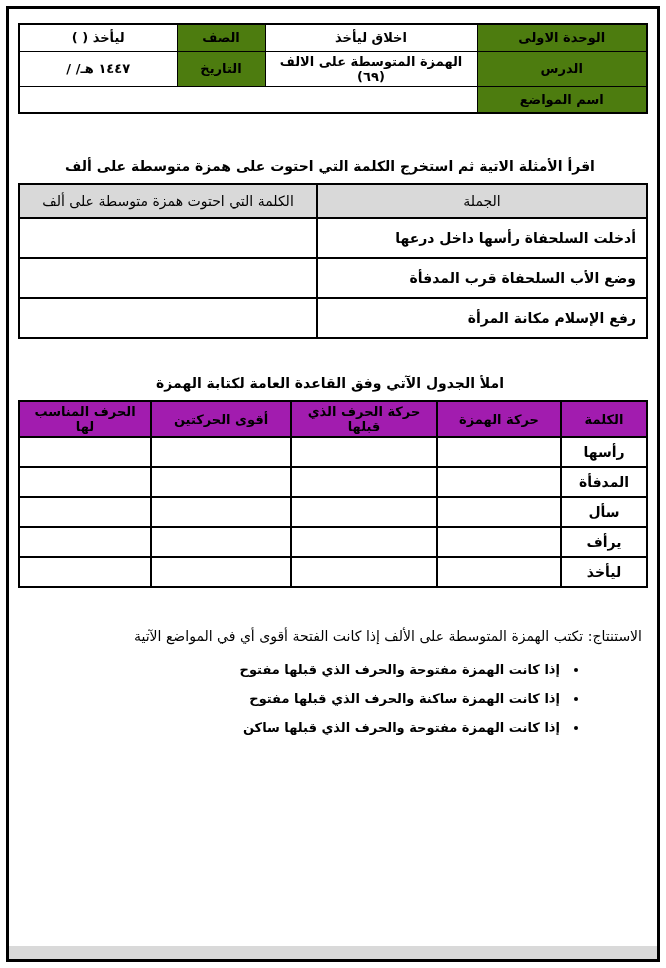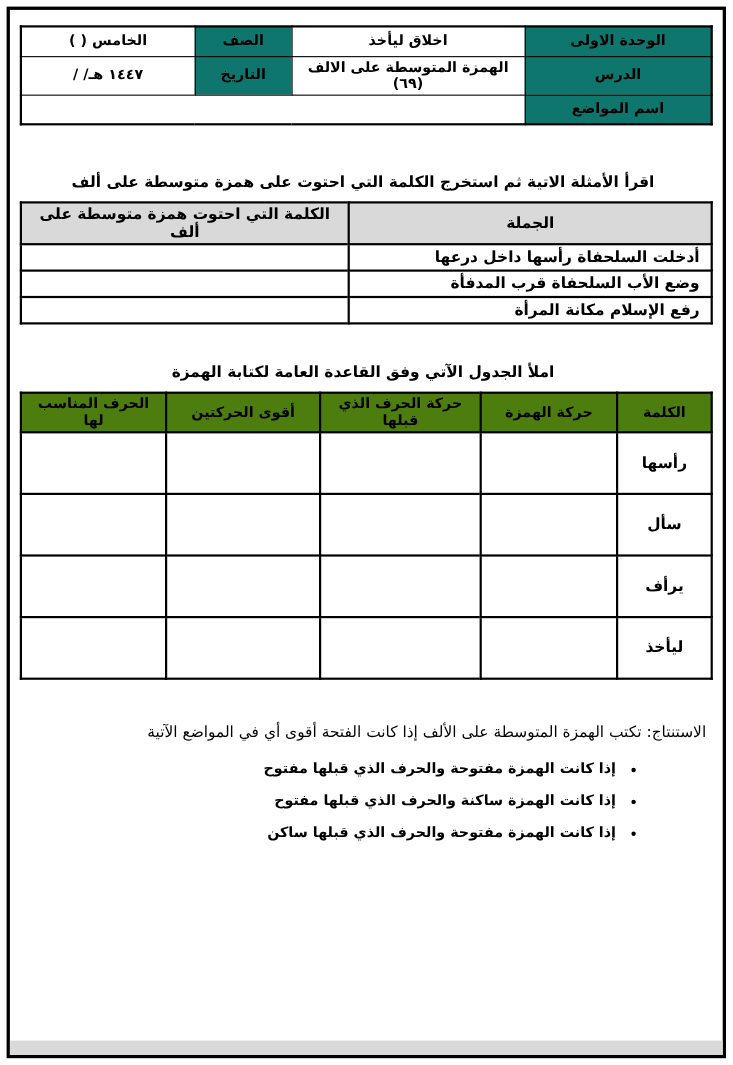--- a/index.html
+++ b/index.html
@@ -24,21 +24,21 @@
   .header-table { border: 2px solid #000; }
   .header-table td {
     border: 1px solid #000;
     height: 27px;
     text-align: center;
     vertical-align: middle;
     font-weight: bold;
     font-size: 13px;
     padding: 2px 4px;
   }
-  .g { background: #0f766e; margin-top: 12px; }
+  .g { background: #4d7c0f; margin-top: 12px; }
   .ltr { direction: ltr; }
 
   .instruction {
     font-weight: bold;
     font-size: 14px;
     text-align: center;
     margin: 0 6px 9px 0;
   }
   .instr1 { margin-top: 44px; }
   .instr2 { margin-top: 36px; }
@@ -48,39 +48,39 @@
   .extract-table th, .extract-table td,
   .fill-table th, .fill-table td {
     border: 2px solid #000;
     vertical-align: middle;
     padding: 2px 6px;
   }
   .extract-table th {
     background: #d9d9d9;
     height: 34px;
     font-size: 14px;
-    font-weight: bold;
-    text-align: center;
-  }
-  .extract-table td { height: 24px; }
+    font-weight: normal;
+    text-align: center;
+  }
+  .extract-table td { height: 40px; }
   .extract-table td.sentence {
     text-align: right;
     font-weight: bold;
     font-size: 14px;
     padding-right: 10px;
   }
 
   
   .fill-table th {
-    background: #4d7c0f;
+    background: #a21caf;
     height: 34px;
     font-size: 13px;
     font-weight: bold;
   }
-  .fill-table td { height: 56px; }
+  .fill-table td { height: 30px; }
   .fill-table td.word {
     text-align: center;
     font-weight: bold;
     font-size: 14px;
   }
 
   .conclusion {
     font-weight: normal;
     font-size: 14px;
     text-align: right;
@@ -113,21 +113,21 @@
         <col style="width:170px">
           <col style="width:212px">
           <col style="width:88px">
           <col>
       </colgroup>
       <tbody>
           <tr>
         <td class="g">الوحدة الاولى</td>
         <td>اخلاق ليأخذ</td>
         <td class="g">الصف</td>
-        <td>الخامس (      )</td>
+        <td>ليأخذ (      )</td>
       </tr>
       <tr>
         <td class="g">الدرس</td>
         <td>الهمزة المتوسطة على الالف (٦٩)</td>
         <td class="g">التاريخ</td>
         <td class="ltr">/      /١٤٤٧ هـ</td>
       </tr>
       <tr>
         <td class="g">اسم المواضع</td>
         <td colspan="3"></td>
@@ -181,20 +181,27 @@
         <th>الحرف المناسب لها</th>
       </tr>
       <tr>
         <td class="word">رأسها</td>
         <td></td>
         <td></td>
         <td></td>
         <td></td>
       </tr>
       <tr>
+        <td class="word">المدفأة</td>
+        <td></td>
+        <td></td>
+        <td></td>
+        <td></td>
+      </tr>
+      <tr>
         <td class="word">سأل</td>
         <td></td>
         <td></td>
         <td></td>
         <td></td>
       </tr>
       <tr>
         <td class="word">يرأف</td>
         <td></td>
         <td></td>

